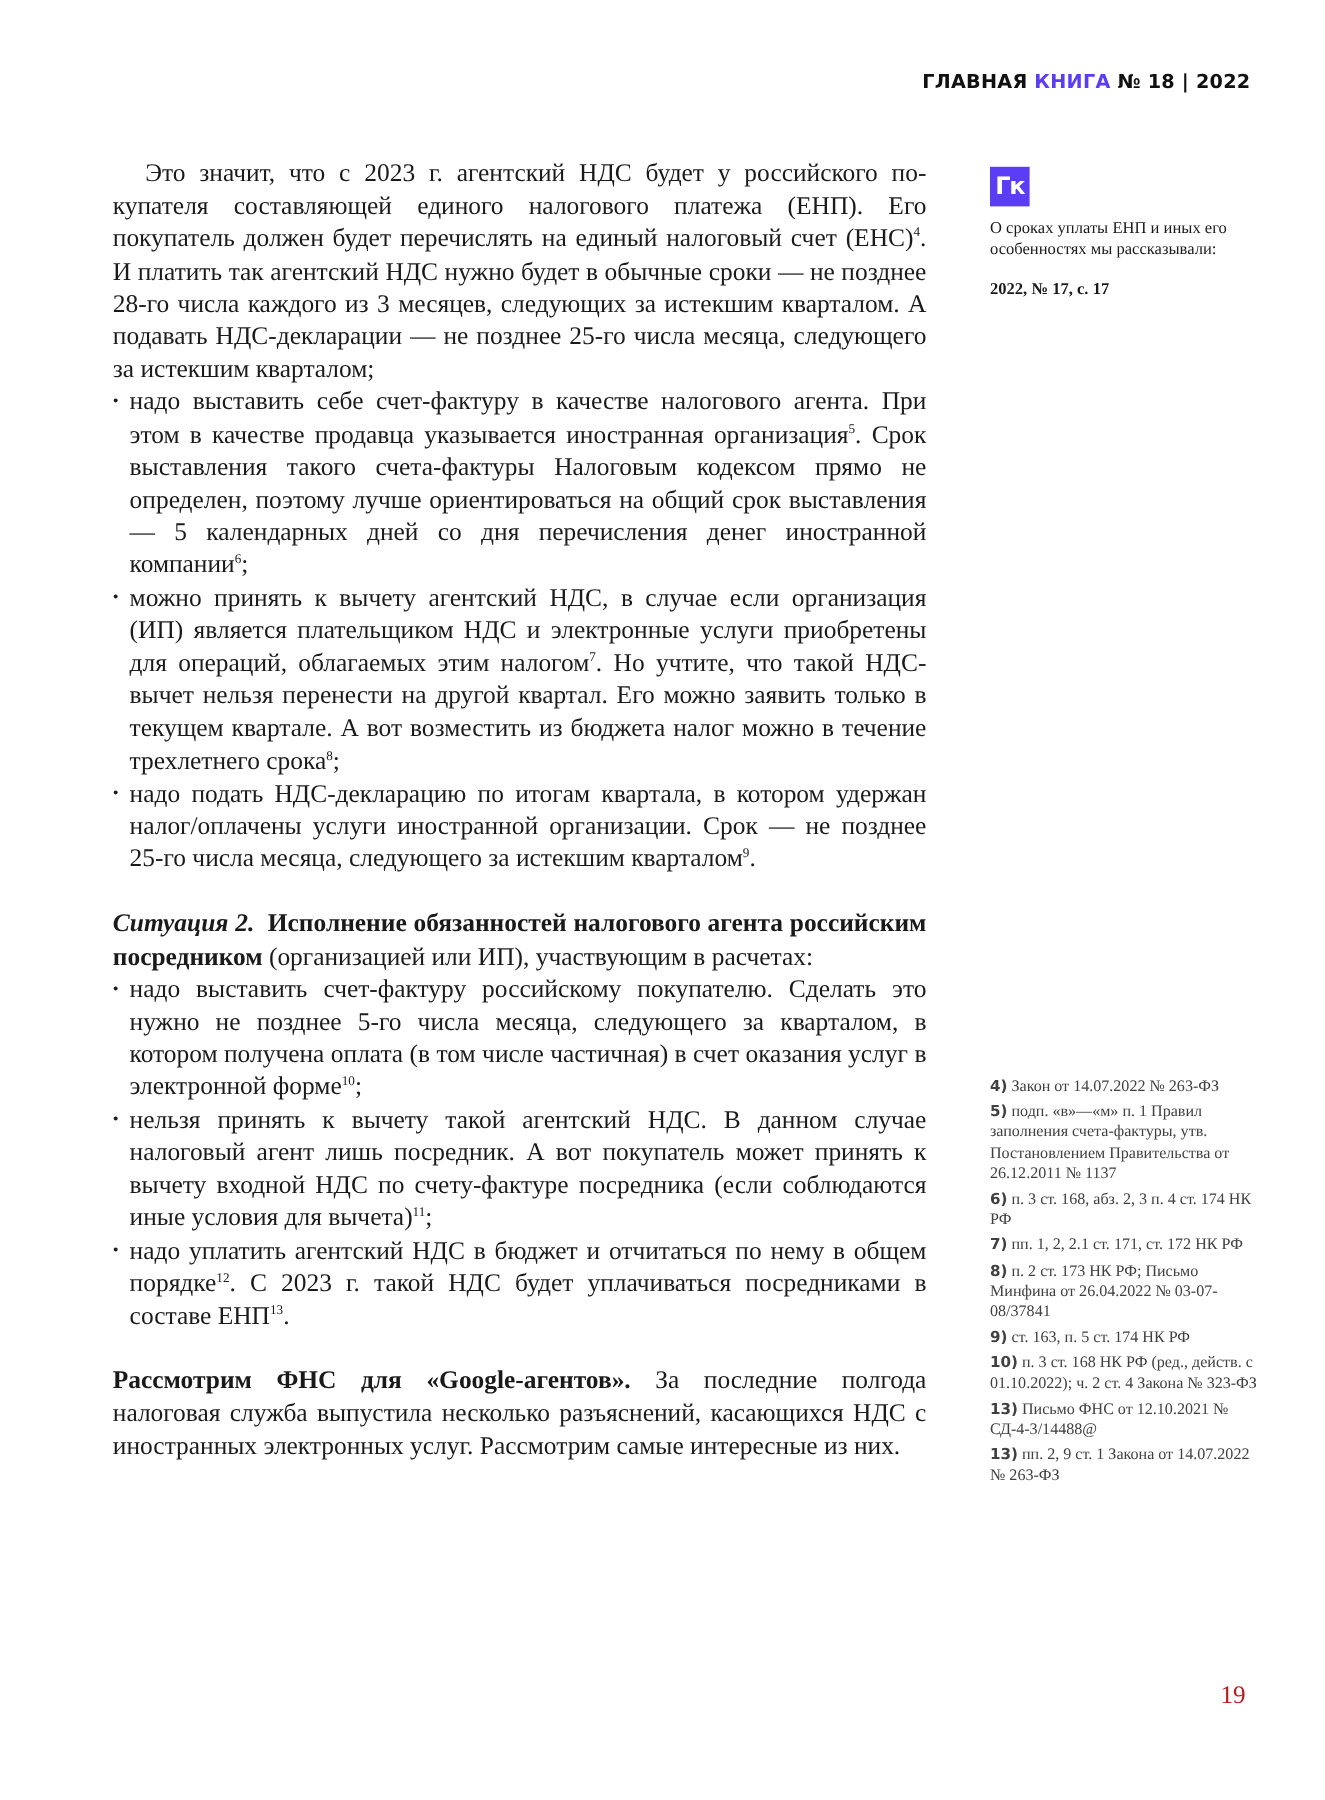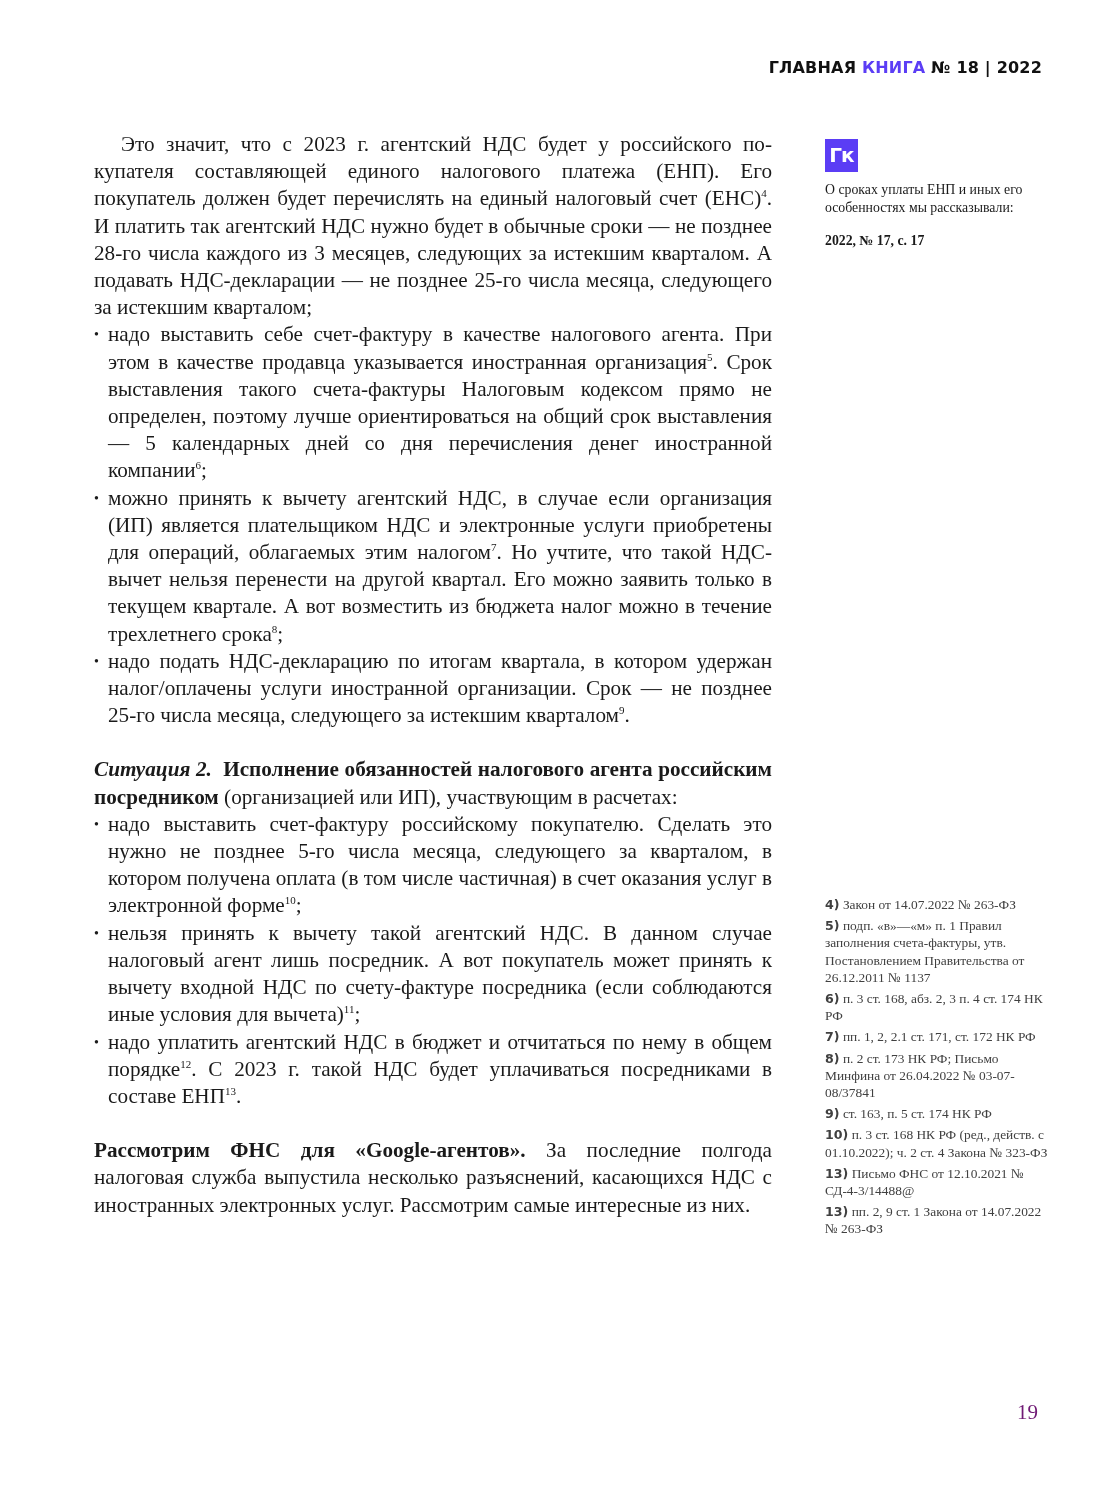--- a/index.html
+++ b/index.html
@@ -138,21 +138,21 @@
       font-family: "DejaVu Sans", "Liberation Sans", sans-serif;
       font-size: 12.6px;
     }
 
     .page-number {
       position: absolute;
       left: 1017px;
       top: 1400px;
       font-family: "Liberation Serif", "DejaVu Serif", serif;
       font-size: 21px;
-      color: #701a75;
+      color: #b91c1c;
       text-align: center;
     }
   </style>
 </head>
 <body>
 
 <div class="running-header">
   <span>ГЛАВНАЯ</span>
   <span class="accent">КНИГА</span>
   <span>№ 18 | 2022</span>

